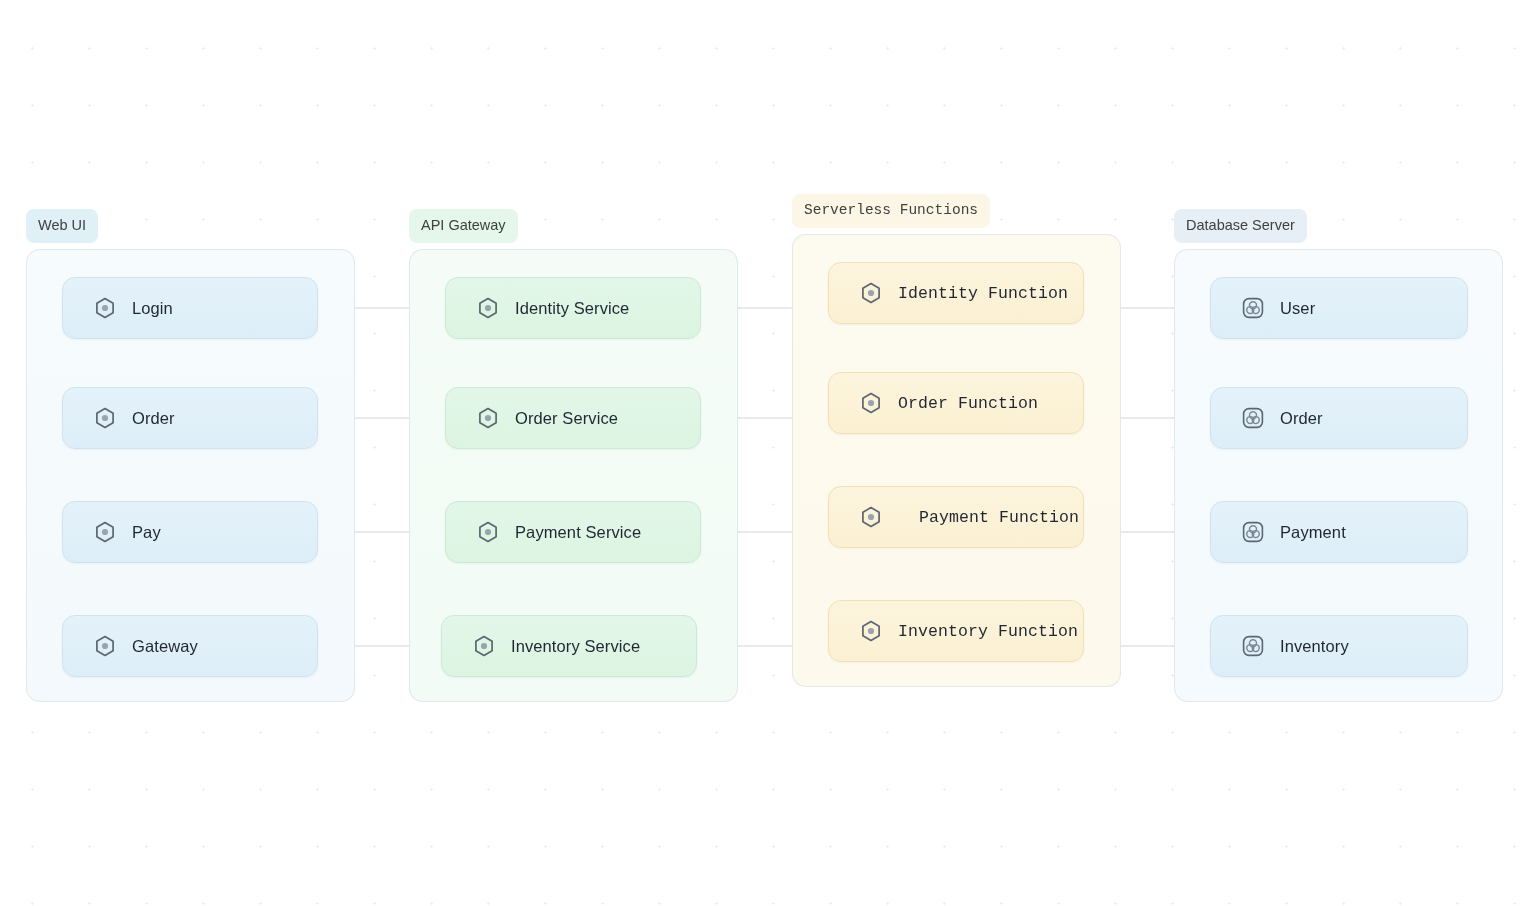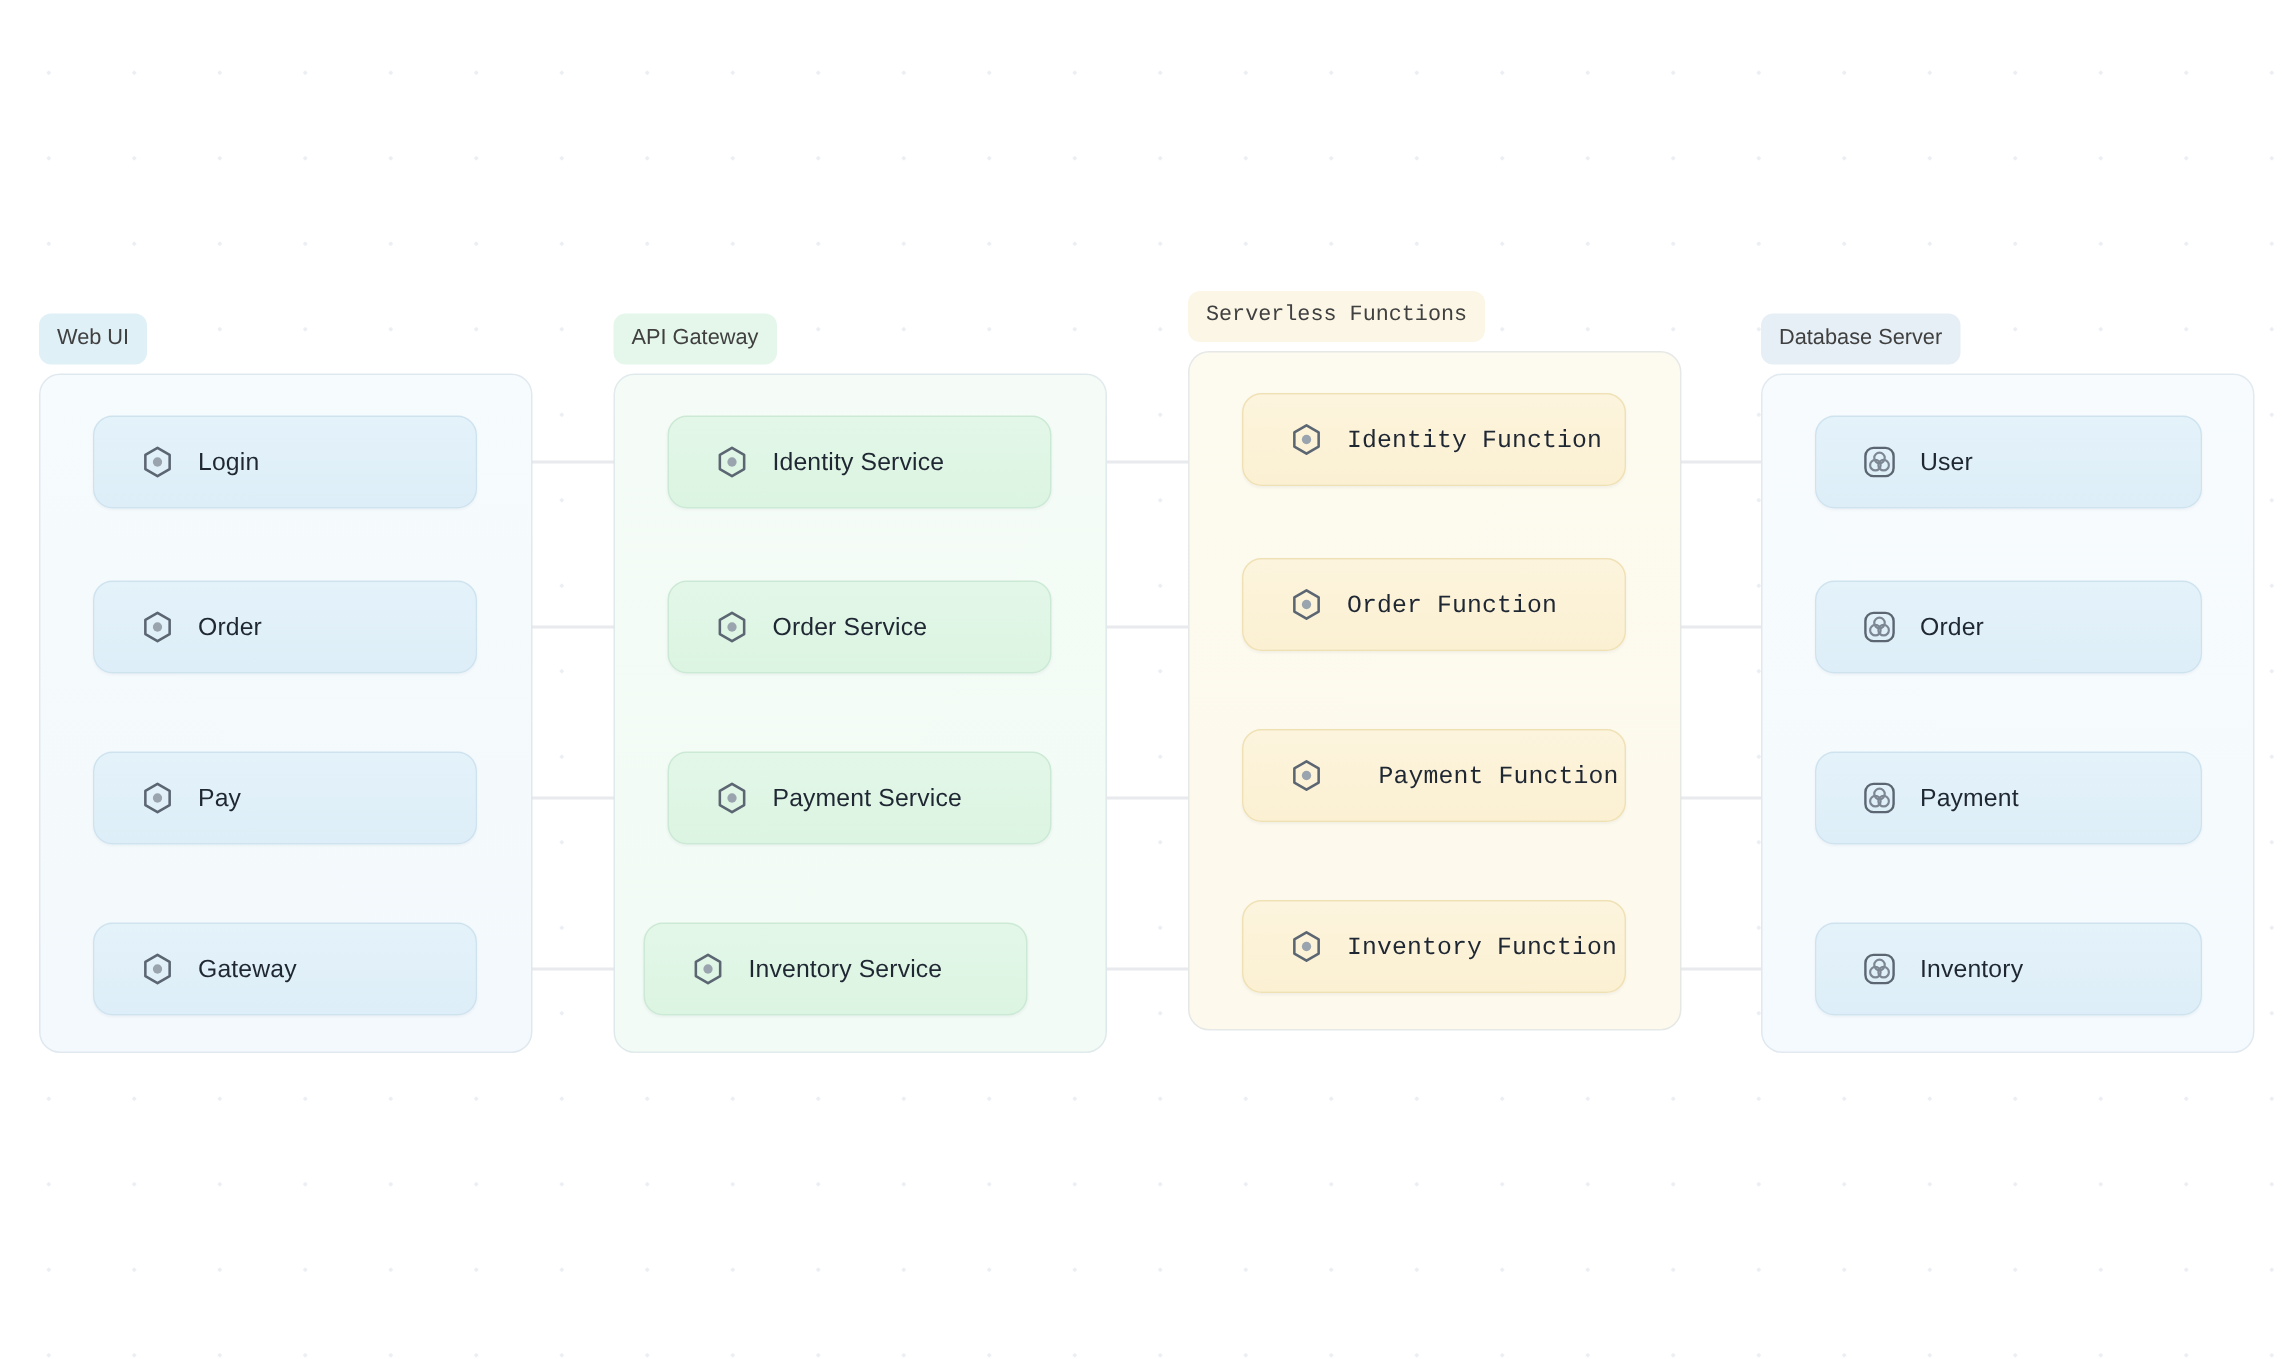--- a/index.html
+++ b/index.html
@@ -197,21 +197,21 @@
     </div>
 
     <div class="node n-green" style="left:36px; top:252px; width:256px;">
       <svg class="icon" viewBox="0 0 24 24">
         <path d="M12 2.6 L20.1 7.3 L20.1 16.7 L12 21.4 L3.9 16.7 L3.9 7.3 Z" fill="none" stroke="#5b6672" stroke-width="1.7" stroke-linejoin="round"></path>
         <circle cx="12" cy="12" r="3.1" fill="#9aa4ae"></circle>
       </svg>
       <span class="node-label">Payment Service</span>
     </div>
 
-    <div class="node n-green" style="left:20px; top:366px; width:256px;">
+    <div class="node n-green" style="left:32px; top:366px; width:256px;">
       <svg class="icon" viewBox="0 0 24 24">
         <path d="M12 2.6 L20.1 7.3 L20.1 16.7 L12 21.4 L3.9 16.7 L3.9 7.3 Z" fill="none" stroke="#5b6672" stroke-width="1.7" stroke-linejoin="round"></path>
         <circle cx="12" cy="12" r="3.1" fill="#9aa4ae"></circle>
       </svg>
       <span class="node-label">Inventory Service</span>
     </div>
   </div>
 
   <div class="group g-fn" style="left:792px; top:234px; width:329px; height:453px;font-family:Liberation Mono, monospace;">
     <div class="group-body"></div>

